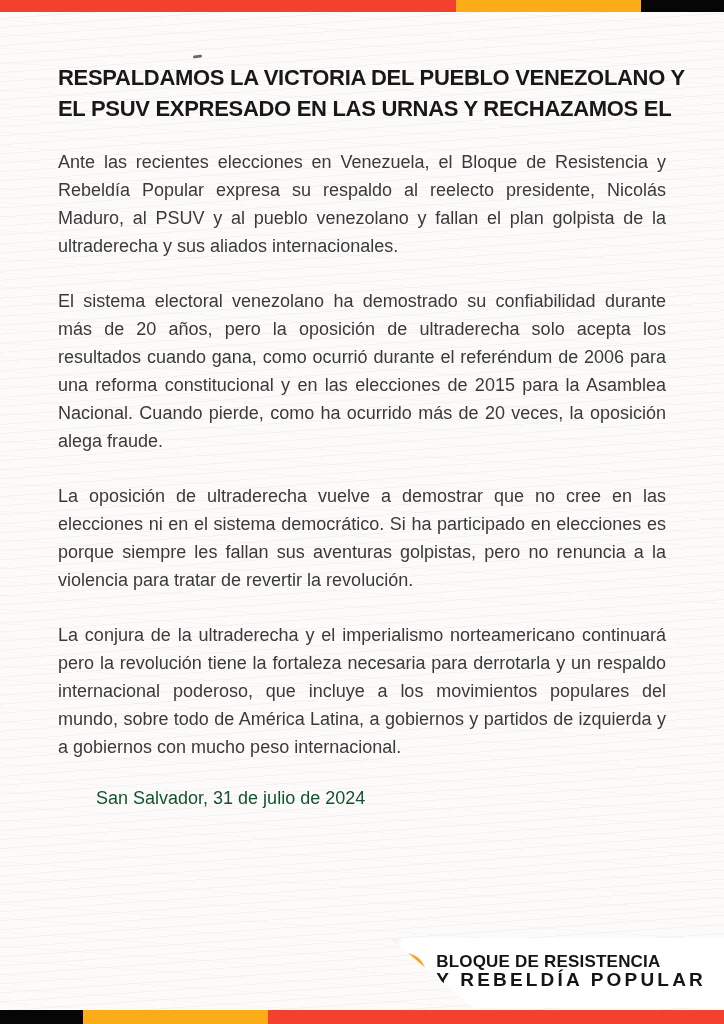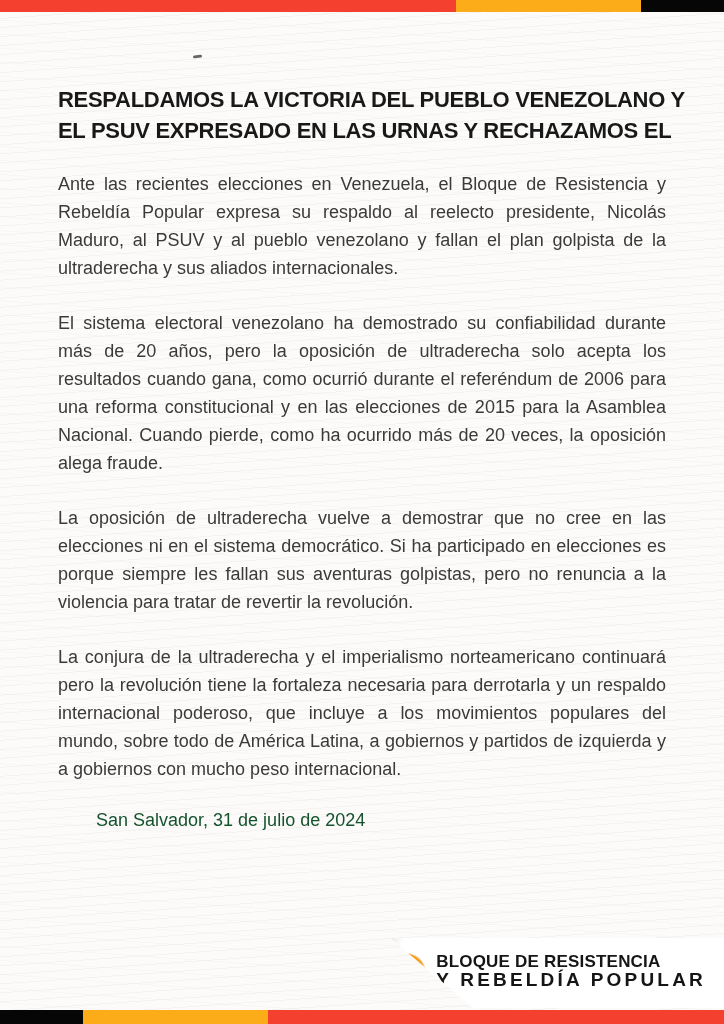--- a/index.html
+++ b/index.html
@@ -29,21 +29,21 @@
   .bottom-bar{position:absolute;bottom:0;left:0;width:100%;height:14px;display:flex;}
   .bottom-bar .seg-black{width:11.5%;background:#060606;}
   .bottom-bar .seg-yellow{width:25.5%;background:#fbac18;}
   .bottom-bar .seg-red{width:63%;background:#f4402f;}
 
   .stray-mark{
     position:absolute;left:193px;top:55px;width:9px;height:3px;
     background:#4d4a47;border-radius:2px;transform:rotate(-7deg);opacity:.85;
   }
 
-  .content{position:absolute;left:58px;top:84px;width:608px;}
+  .content{position:absolute;left:58px;top:62px;width:608px;}
   .doc-title{
     margin:0 0 24px 0;
     font-size:22px;font-weight:bold;letter-spacing:-0.3px;
     line-height:31px;text-align:center;color:#181818;
   }
   .doc-title div{white-space:nowrap;}
   .doc-body p{
     margin:0 0 27px 0;
     font-size:18px;line-height:28px;
     text-align:justify;color:#3a3a3a;

